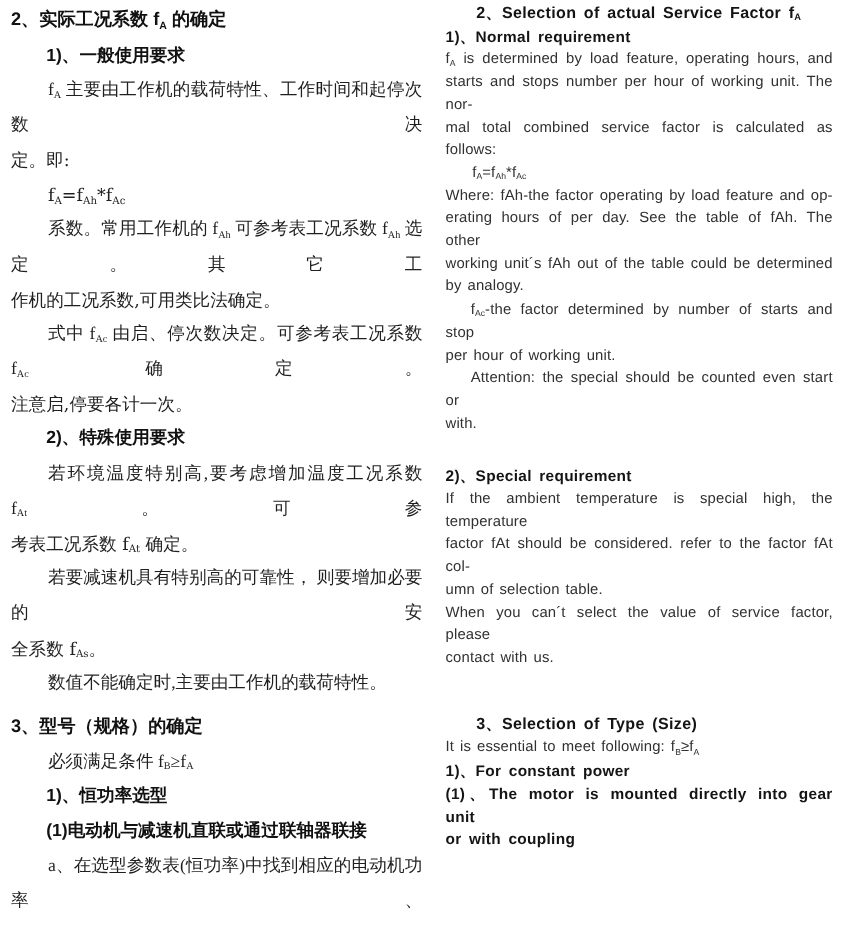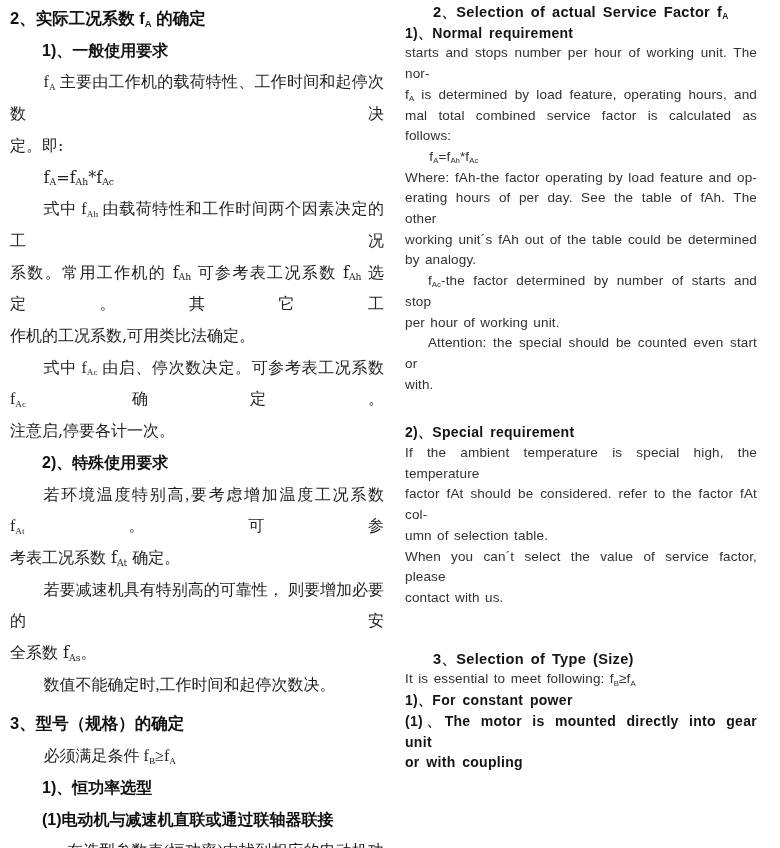--- a/index.html
+++ b/index.html
@@ -50,41 +50,40 @@
         <div class="line last">1)、一般使用要求</div>
       </div>
       <div class="block p">
         <div class="line">f<sub>A</sub> 主要由工作机的载荷特性、工作时间和起停次数决</div>
         <div class="line last">定。即:</div>
       </div>
       <div class="block formula">
         <div class="line last">f<sub>A</sub>=f<sub>Ah</sub>*f<sub>Ac</sub></div>
       </div>
       <div class="block p">
-        <div class="line">式中 f<sub>Ah</sub> 由载荷特性和工作时间两个因素决定的工况</div>
         <div class="line">系数。常用工作机的 f<sub>Ah</sub> 可参考表工况系数 f<sub>Ah</sub> 选定。其它工</div>
         <div class="line last">作机的工况系数,可用类比法确定。</div>
       </div>
       <div class="block p">
         <div class="line">式中 f<sub>Ac</sub> 由启、停次数决定。可参考表工况系数 f<sub>Ac</sub> 确定。</div>
         <div class="line last">注意启,停要各计一次。</div>
       </div>
       <div class="block h2">
         <div class="line last">2)、特殊使用要求</div>
       </div>
       <div class="block p">
         <div class="line">若环境温度特别高,要考虑增加温度工况系数 f<sub>At</sub>。可参</div>
         <div class="line last">考表工况系数 f<sub>At</sub> 确定。</div>
       </div>
       <div class="block p">
         <div class="line">若要减速机具有特别高的可靠性， 则要增加必要的安</div>
         <div class="line last">全系数 f<sub>As</sub>。</div>
       </div>
       <div class="block p">
-        <div class="line last">数值不能确定时,工作时间和起停次数决。</div>
+        <div class="line last">数值不能确定时,主要由工作机的载荷特性。</div>
       </div>
       <div class="block h1" style="margin-top:8px">
         <div class="line last">3、型号（规格）的确定</div>
       </div>
       <div class="block p">
         <div class="line last">必须满足条件 f<sub>B</sub>≥f<sub>A</sub></div>
       </div>
       <div class="block h2">
         <div class="line last">1)、恒功率选型</div>
       </div>
@@ -96,22 +95,22 @@
       </div>
     </div>
   <div class="col col-right">
       <div class="block h1">
         <div class="line last">2、Selection of actual Service Factor f<sub>A</sub></div>
       </div>
       <div class="block h2">
         <div class="line last">1)、Normal requirement</div>
       </div>
       <div class="block p">
+        <div class="line">f<sub>A</sub> is determined by load feature, operating hours, and</div>
         <div class="line">starts and stops number per hour of working unit. The nor-</div>
-        <div class="line">f<sub>A</sub> is determined by load feature, operating hours, and</div>
         <div class="line last">mal total combined service factor is calculated as follows:</div>
       </div>
       <div class="block formula">
         <div class="line last">f<sub>A</sub>=f<sub>Ah</sub>*f<sub>Ac</sub></div>
       </div>
       <div class="block p">
         <div class="line">Where: fAh-the factor operating by load feature and op-</div>
         <div class="line">erating hours of per day. See the table of fAh. The other</div>
         <div class="line">working unit´s fAh out of the table could be determined</div>
         <div class="line last">by analogy.</div>

